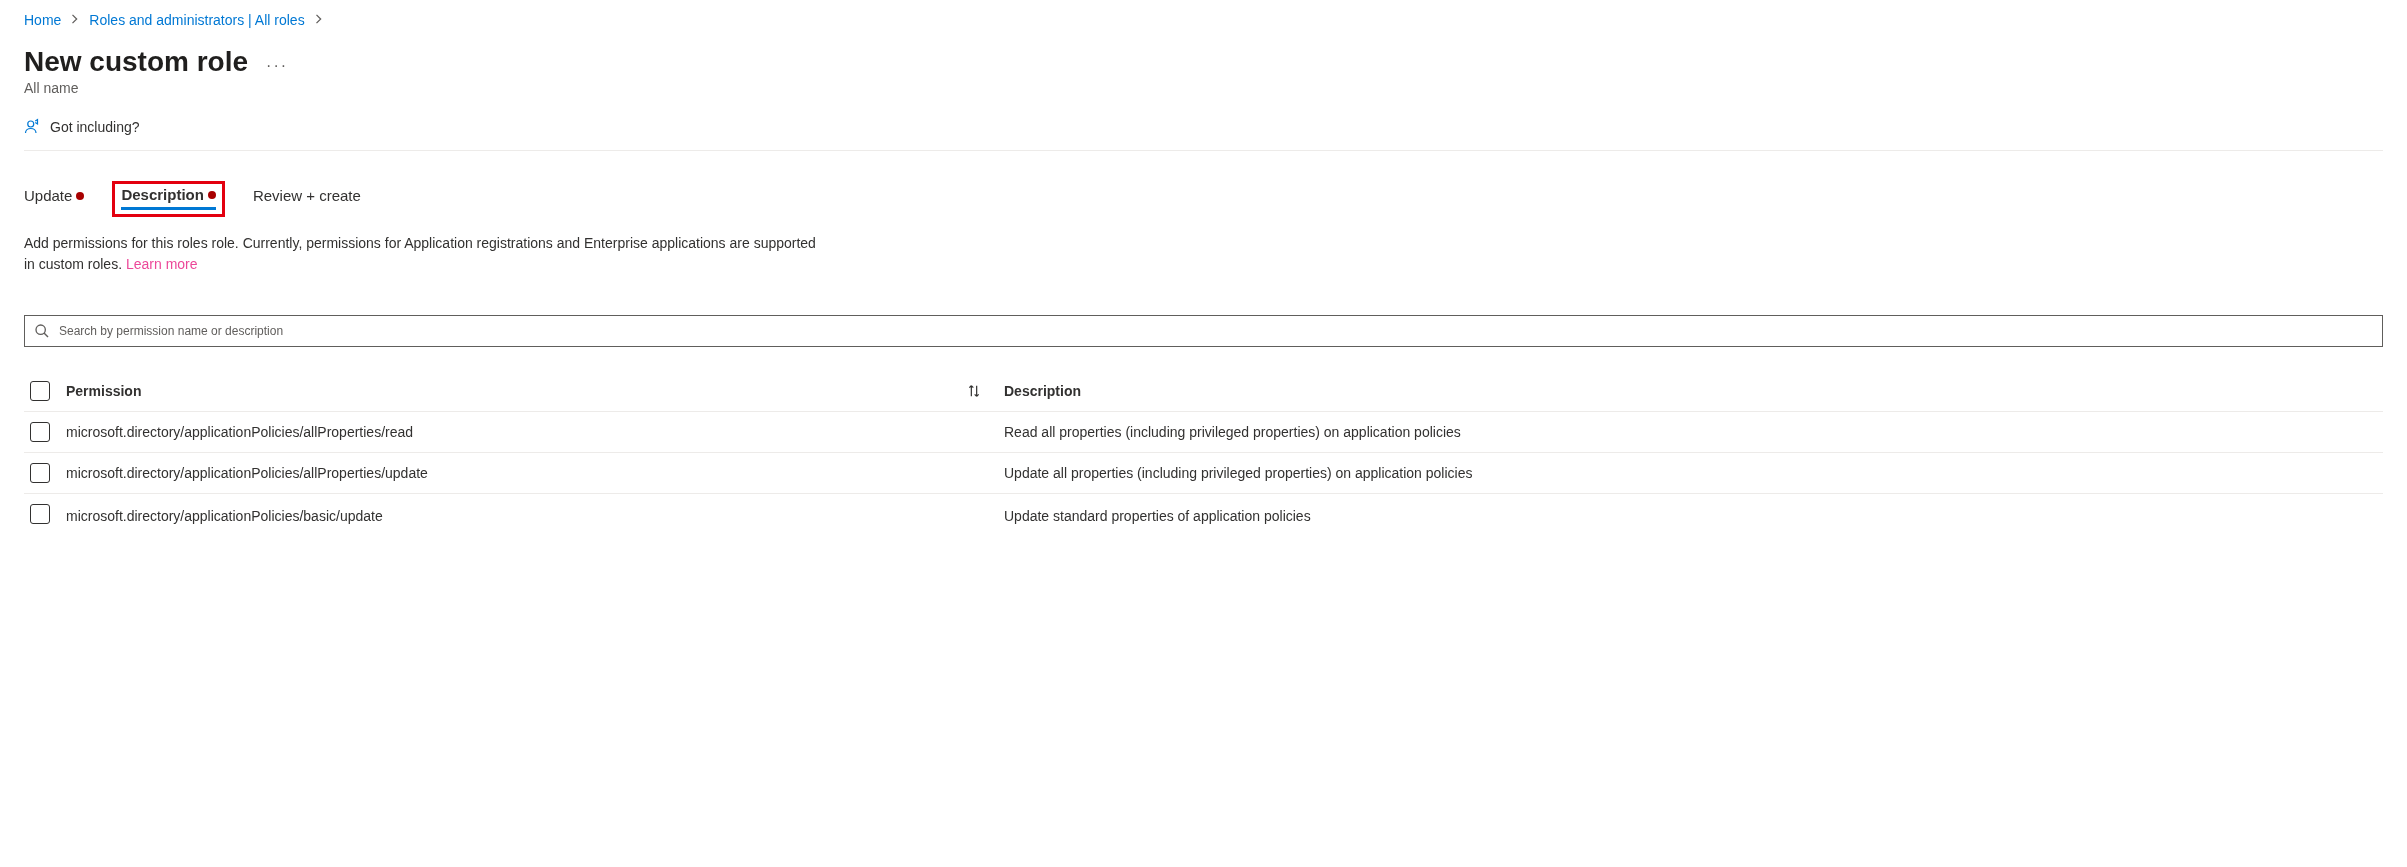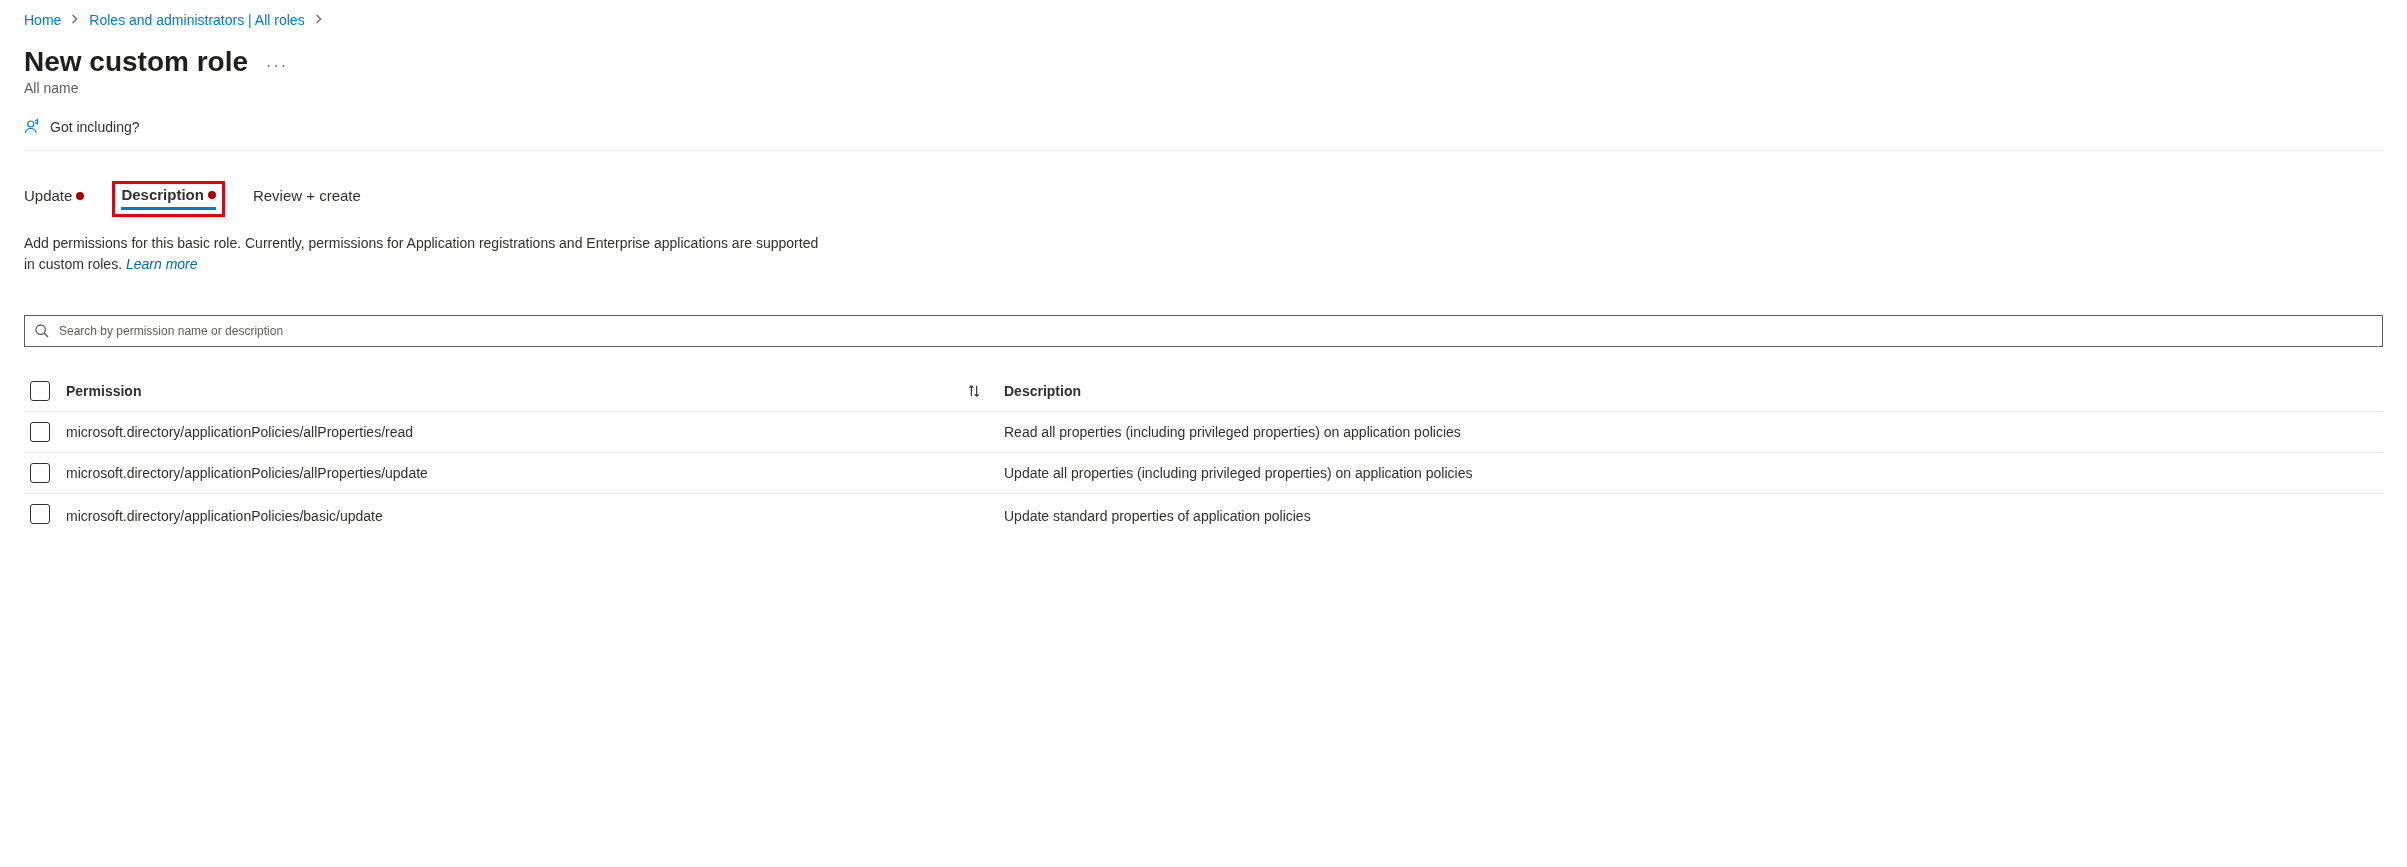--- a/index.html
+++ b/index.html
@@ -104,24 +104,23 @@
     border-radius: 50%;
     display: inline-block;
   }
   .desc-text {
     font-size: 14px;
     color: #323130;
     line-height: 1.5;
     max-width: 1200px;
   }
   .desc-text a {
-    color: #0369a1;
+    color: #ec4899;
     text-decoration: none;
     cursor: pointer;
-    font-style: italic;
   }
   .search-wrap {
     margin-top: 40px;
     position: relative;
   }
   .search-wrap .search-icon {
     position: absolute;
     left: 10px;
     top: 50%;
     transform: translateY(-50%);
@@ -227,21 +226,21 @@
         <span>Description</span>
         <span class="req-dot"></span>
       </div>
     </div>
     <div class="tab">
       <span>Review + create</span>
     </div>
   </div>
 
   <div class="desc-text">
-    <span>Add permissions for this basic role. Currently, permissions for Application registrations and Enterprise applications are supported</span><br>
+    <span>Add permissions for this roles role. Currently, permissions for Application registrations and Enterprise applications are supported</span><br>
     <span>in custom roles. </span><a>Learn more</a>
   </div>
 
   <div class="search-wrap">
     <span class="search-icon svg-icon">
       <svg width="16" height="16" viewBox="0 0 24 24" fill="none" stroke="#605e5c" stroke-width="2">
         <circle cx="10" cy="10" r="7"></circle>
         <line x1="15" y1="15" x2="21" y2="21"></line>
       </svg>
     </span>

